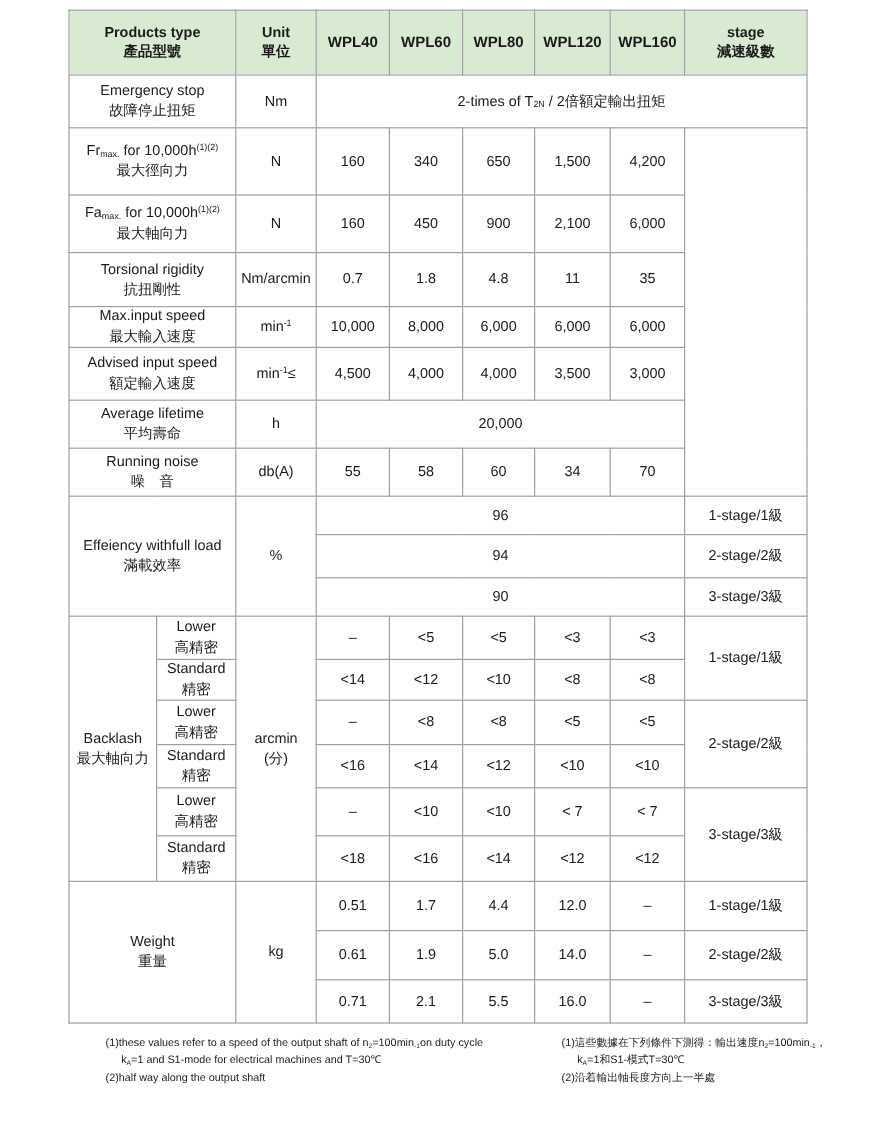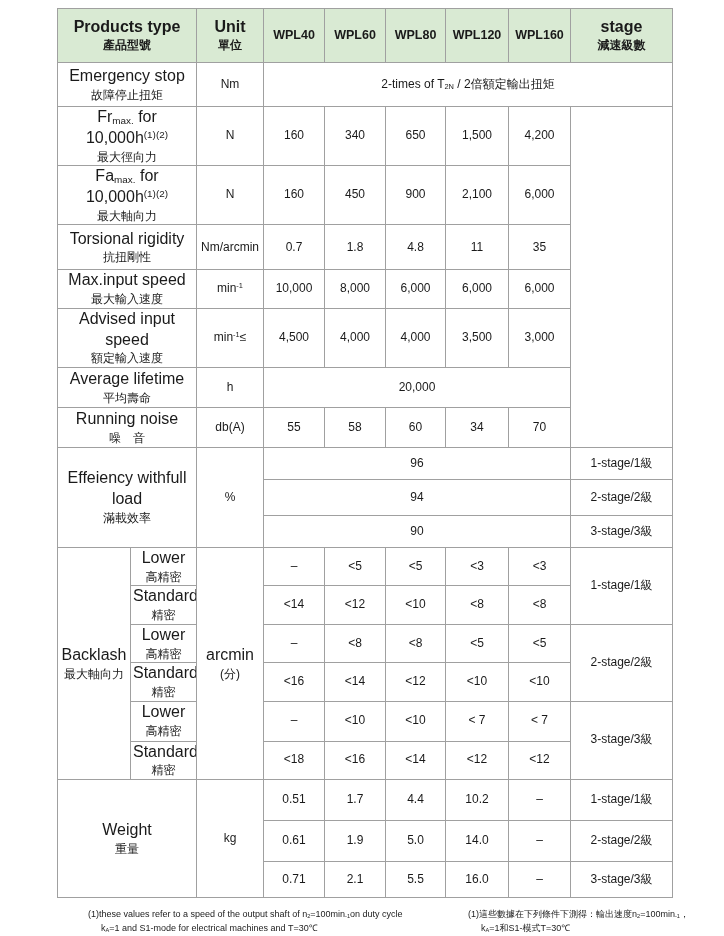--- a/index.html
+++ b/index.html
@@ -16,21 +16,21 @@
   table.spec th, table.spec td{
     border:1px solid var(--grid,#a0a0a0);
     text-align:center;vertical-align:middle;
     padding:0 2px;font-size:12px;line-height:1.3;
     overflow:hidden;
   }
   table.spec thead th{
     background:var(--header-bg,#d9ead3);
     font-weight:bold;font-size:12.5px;
   }
-  .en{font-size:16px;}
+  .en{font-size:12px;}
   .zh{font-size:12px;}
   td .en{margin-bottom:1px;}
   sub,sup{font-size:0.62em;line-height:0;}
   sup{vertical-align:0.55em;}
   sub{vertical-align:-0.2em;text-align:center;}
   .val{font-size:12.5px;}
   .fnotes{position:relative;width:724px;margin-top:9px;font-size:9px;line-height:1.6;color:#222;}
   .fn-left{position:absolute;left:88px;top:0;width:360px;}
   .fn-right{position:absolute;left:468px;top:0;width:250px;}
   .fn-line{white-space:nowrap;}
@@ -271,21 +271,21 @@
 
       <tr style="height:41px">
         <td colspan="2" rowspan="3">
           <div class="en">Weight</div>
           <div class="zh">重量</div>
         </td>
         <td rowspan="3">kg</td>
         <td class="val">0.51</td>
         <td class="val">1.7</td>
         <td class="val">4.4</td>
-        <td class="val">10.2</td>
+        <td class="val">12.0</td>
         <td class="val">–</td>
         <td>1-stage/1級</td>
       </tr>
       <tr style="height:41px">
         <td class="val">0.61</td>
         <td class="val">1.9</td>
         <td class="val">5.0</td>
         <td class="val">14.0</td>
         <td class="val">–</td>
         <td>2-stage/2級</td>
@@ -298,20 +298,22 @@
         <td class="val">–</td>
         <td>3-stage/3級</td>
       </tr>
     </tbody>
   </table>
 
   <div class="fnotes">
     <div class="fn-left">
       <div class="fn-line"><span>(1)these values refer to a speed of the output shaft of n</span><sub>2</sub><span>=100min</span><sub>-1</sub><span>on duty cycle</span></div>
       <div class="fn-line indent"><span>k</span><sub>A</sub><span>=1 and S1-mode for  electrical machines and T=30℃</span></div>
+      <div class="fn-line"><span>(2)half way along the output shaft</span></div>
     </div>
     <div class="fn-right">
       <div class="fn-line"><span>(1)這些數據在下列條件下測得：輸出速度n</span><sub>2</sub><span>=100min</span><sub>-1</sub><span>，</span></div>
       <div class="fn-line indent"><span>k</span><sub>A</sub><span>=1和S1-模式T=30℃</span></div>
+      <div class="fn-line"><span>(2)沿着輸出軸長度方向上一半處</span></div>
     </div>
   </div>
 
 </div>
 
 </body></html>

